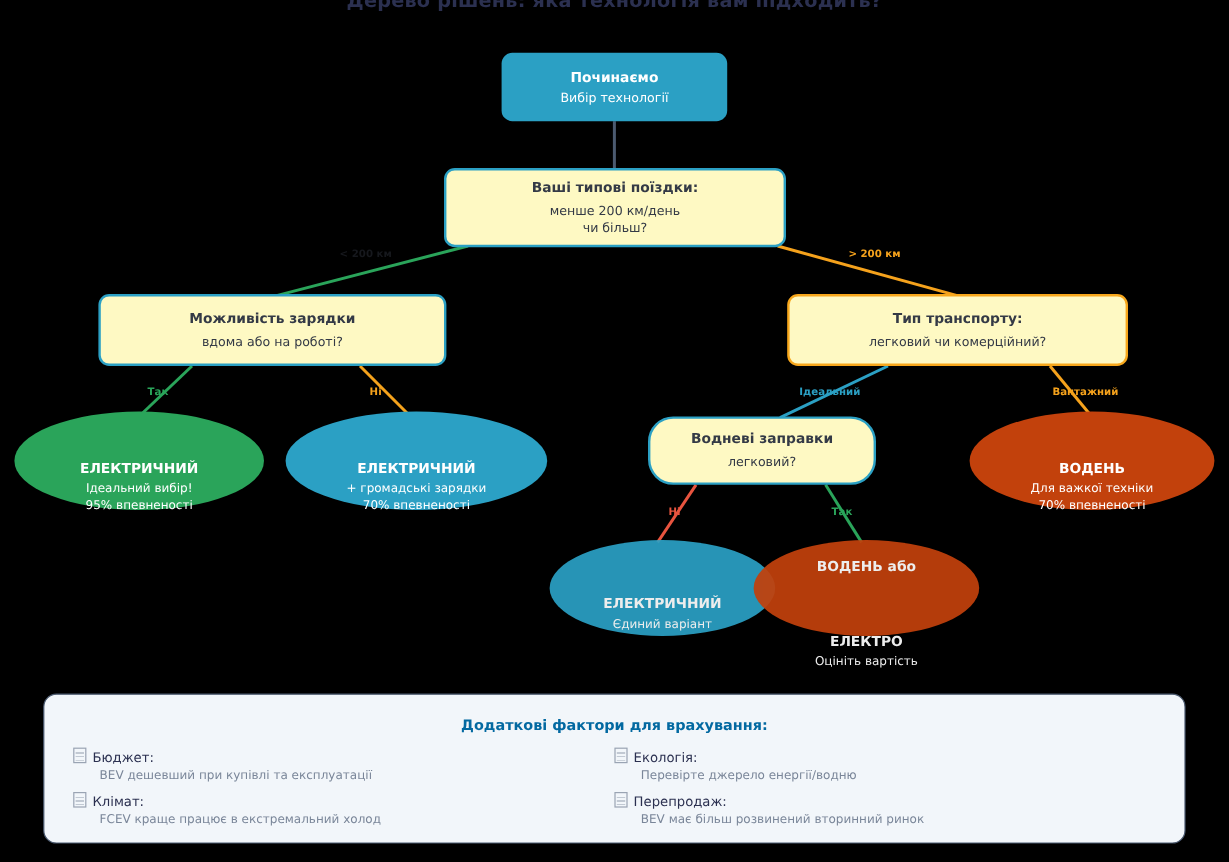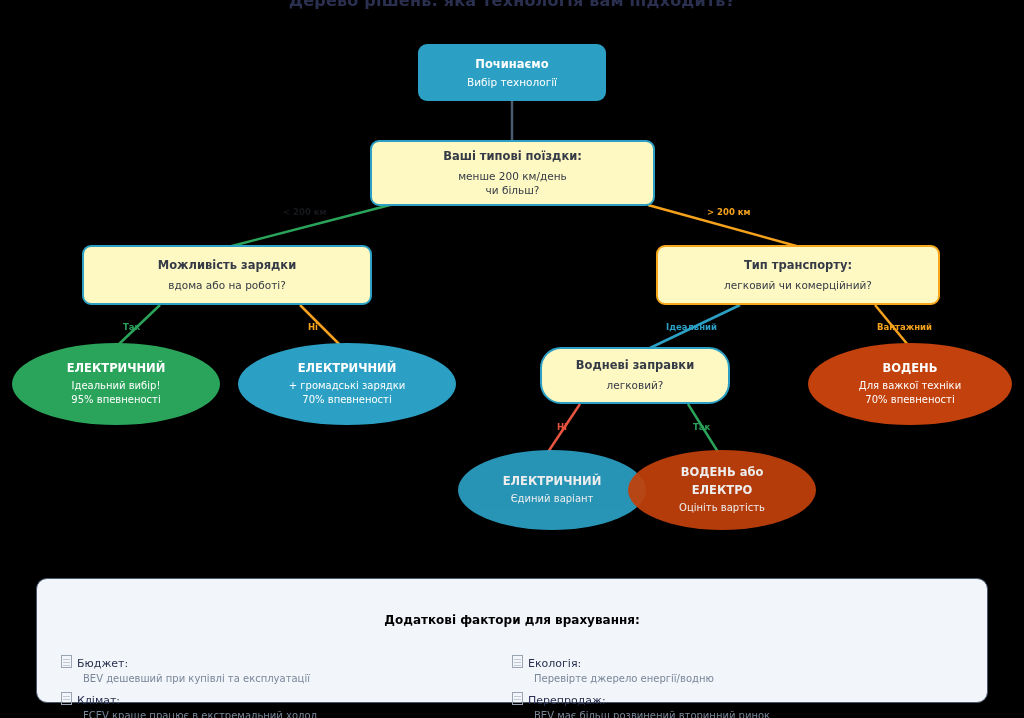--- a/index.html
+++ b/index.html
@@ -42,21 +42,21 @@
     color:#343a46;
   }
   .decision.orange{border-color:#f7a71c;}
   .decision .n-title{font-size:11.5px;font-weight:bold;margin-bottom:6px;}
   .decision .n-sub{font-size:10.5px;line-height:1.35;}
 
   .leaf{
     border-radius:50%;
     color:#ffffff;
   }
-  .leaf .n-title{font-size:11.5px;font-weight:bold;margin-bottom:4px;}
+  .leaf .n-title{font-size:11.5px;font-weight:bold;margin-bottom:4px;margin-top:44px;}
   .leaf .n-sub{font-size:10px;line-height:1.45;}
   .leaf.green{background:#2aa45a;}
   .leaf.blue{background:#2ba0c4;}
   .leaf.orange{background:#c2410c;}
   .leaf.translucent{opacity:.93;}
 
   
   .elabel{
     position:absolute;font-size:8.5px;font-weight:bold;white-space:nowrap;
   }
@@ -66,22 +66,22 @@
   .elabel.blue{color:#2ba0c4;}
   .elabel.red{color:#e8543f;}
 
   
   .footer{
     position:absolute;left:36px;top:578px;width:952px;height:125px;
     background:#f2f6fa;border:1.5px solid #4b5a70;border-radius:11px;
     box-sizing:border-box;
   }
   .footer h2{
-    margin:16px;padding:18px 0 12px 0;text-align:center;
-    font-size:12px;font-weight:bold;color:#000000;
+    margin:0;padding:18px 0 12px 0;text-align:center;
+    font-size:12px;font-weight:bold;color:#0369a1;
   }
   .fgrid{display:flex;padding:0 24px;}
   .fcol{width:50%;box-sizing:border-box;padding-right:12px;}
   .fitem{margin-bottom:8px;}
   .fterm{font-size:11px;color:#2b3050;white-space:nowrap;}
   .fterm .glyph{
     display:inline-block;width:9px;height:11px;
     border:1px solid #9aa4b3;
     vertical-align:-1px;margin-right:5px;
     position:relative;

